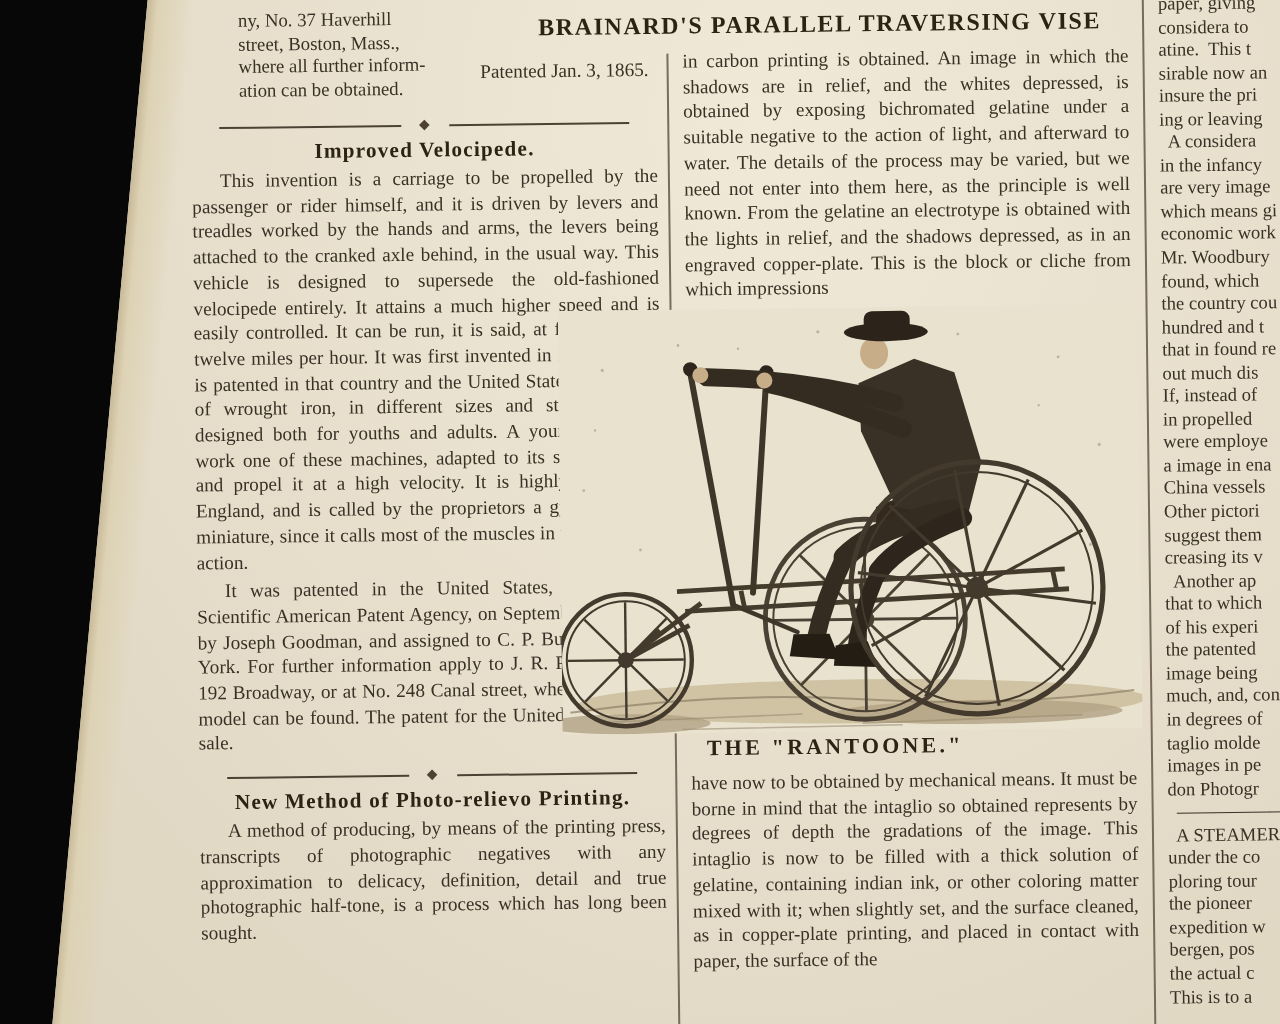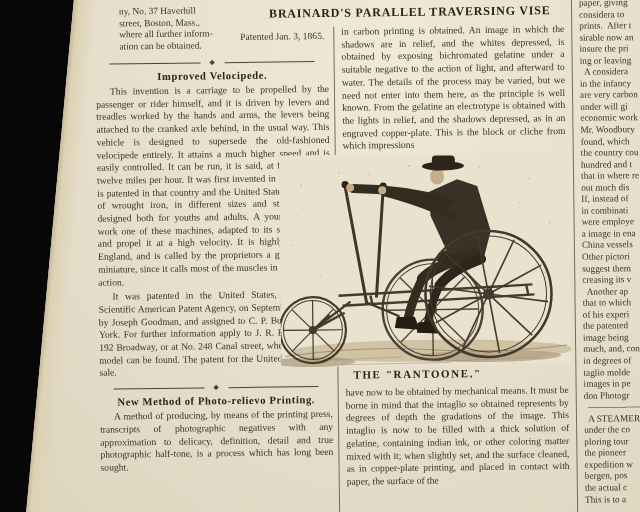--- a/index.html
+++ b/index.html
@@ -201,37 +201,37 @@
         </div>
 
         <div class="caption">THE "RANTOONE."</div>
 
         <p class="body-p">have now to be obtained by mechanical means. It must be borne in mind that the intaglio so obtained represents by degrees of depth the gradations of the image. This intaglio is now to be filled with a thick solution of gelatine, containing indian ink, or other coloring matter mixed with it; when slightly set, and the surface cleaned, as in copper-plate printing, and placed in contact with paper, the surface of the</p>
       </div>
 
       <div class="col-right">
         <div class="rc-line">paper, giving</div>
           <div class="rc-line">considera to</div>
-          <div class="rc-line">prints.  After t</div>
+          <div class="rc-line">atine.  This t</div>
           <div class="rc-line">sirable now an</div>
           <div class="rc-line">insure the pri</div>
           <div class="rc-line">ing or leaving</div>
           <div class="rc-line">  A considera</div>
           <div class="rc-line">in the infancy</div>
-          <div class="rc-line">are very carbon</div>
-          <div class="rc-line">under will gi</div>
+          <div class="rc-line">are very image</div>
+          <div class="rc-line">which means gi</div>
           <div class="rc-line">economic work</div>
           <div class="rc-line">Mr. Woodbury</div>
           <div class="rc-line">found, which</div>
           <div class="rc-line">the country cou</div>
           <div class="rc-line">hundred and t</div>
-          <div class="rc-line">that in where re</div>
+          <div class="rc-line">that in found re</div>
           <div class="rc-line">out much dis</div>
           <div class="rc-line">If, instead of</div>
-          <div class="rc-line">in combinati</div>
+          <div class="rc-line">in propelled</div>
           <div class="rc-line">were employe</div>
           <div class="rc-line">a image in ena</div>
           <div class="rc-line">China vessels</div>
           <div class="rc-line">Other pictori</div>
           <div class="rc-line">suggest them</div>
           <div class="rc-line">creasing its v</div>
           <div class="rc-line">  Another ap</div>
           <div class="rc-line">that to which</div>
           <div class="rc-line">of his experi</div>
           <div class="rc-line">the patented</div>

